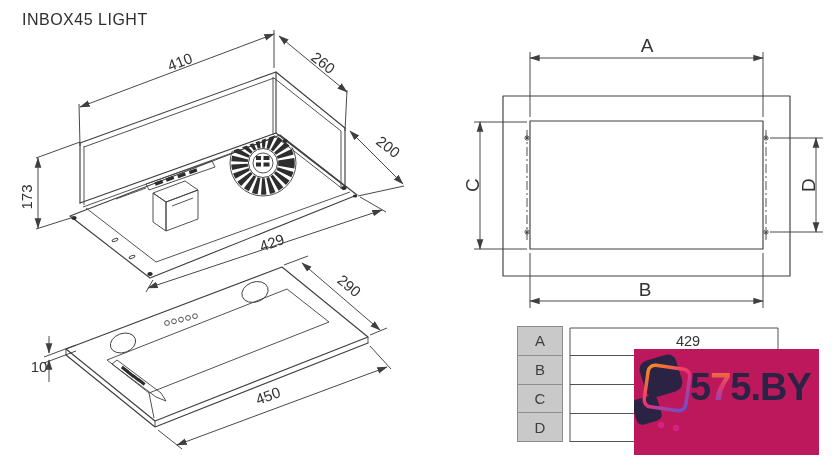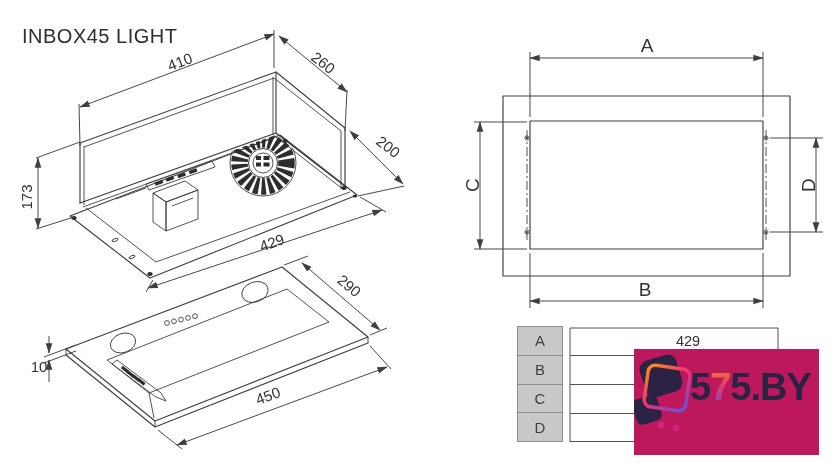--- a/index.html
+++ b/index.html
@@ -1,18 +1,18 @@
 <!DOCTYPE html>
 <html><head>
 <meta charset="utf-8">
 <style>
   html,body{margin:0;padding:0;background:#fff;}
   .stage{position:relative;width:840px;height:463px;background:#ffffff;overflow:hidden;
          font-family:"Liberation Sans",sans-serif;}
-  .title{position:absolute;left:22px;top:25px;font-size:20px;font-weight:500;
+  .title{position:absolute;left:22px;top:11px;font-size:16px;font-weight:500;
          letter-spacing:.5px;color:#2e2e2e;white-space:nowrap;}
   svg.draw{position:absolute;left:0;top:0;}
   svg text{font-family:"Liberation Sans",sans-serif;fill:#333;}
   .dim{font-size:15px;}
   .abcd{font-size:19px;}
   .ln{stroke:#3f3f3f;stroke-width:1.15;fill:none;stroke-linecap:round;stroke-linejoin:round;}
   .fine{stroke:#3f3f3f;stroke-width:.9;fill:none;}
   .dl{stroke:#3f3f3f;stroke-width:.95;fill:none;}
   .cdot{stroke:#3f3f3f;stroke-width:.9;fill:none;stroke-dasharray:9 3 2 3;}
   .dark{fill:#2c2c2c;stroke:none;}

